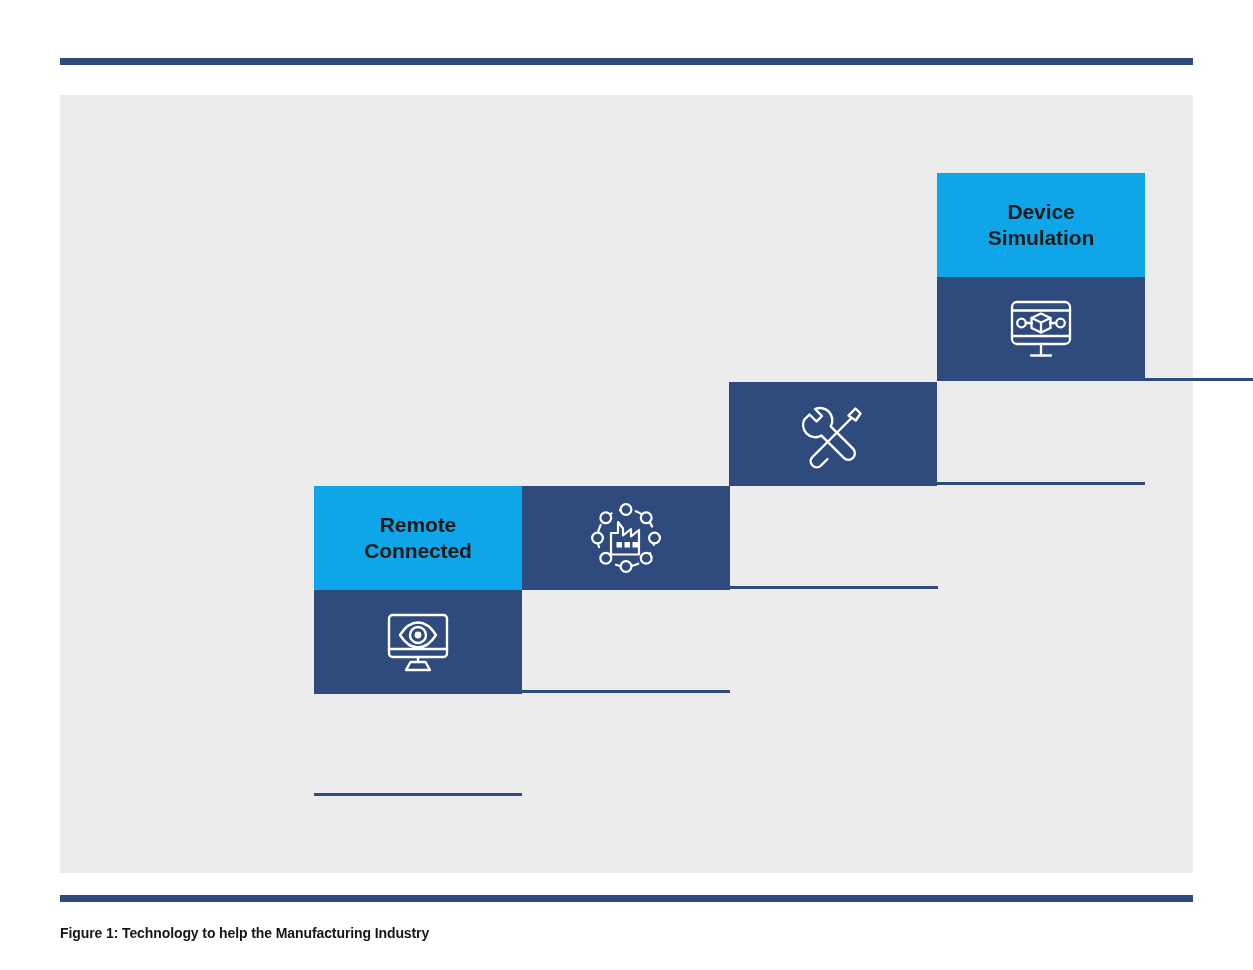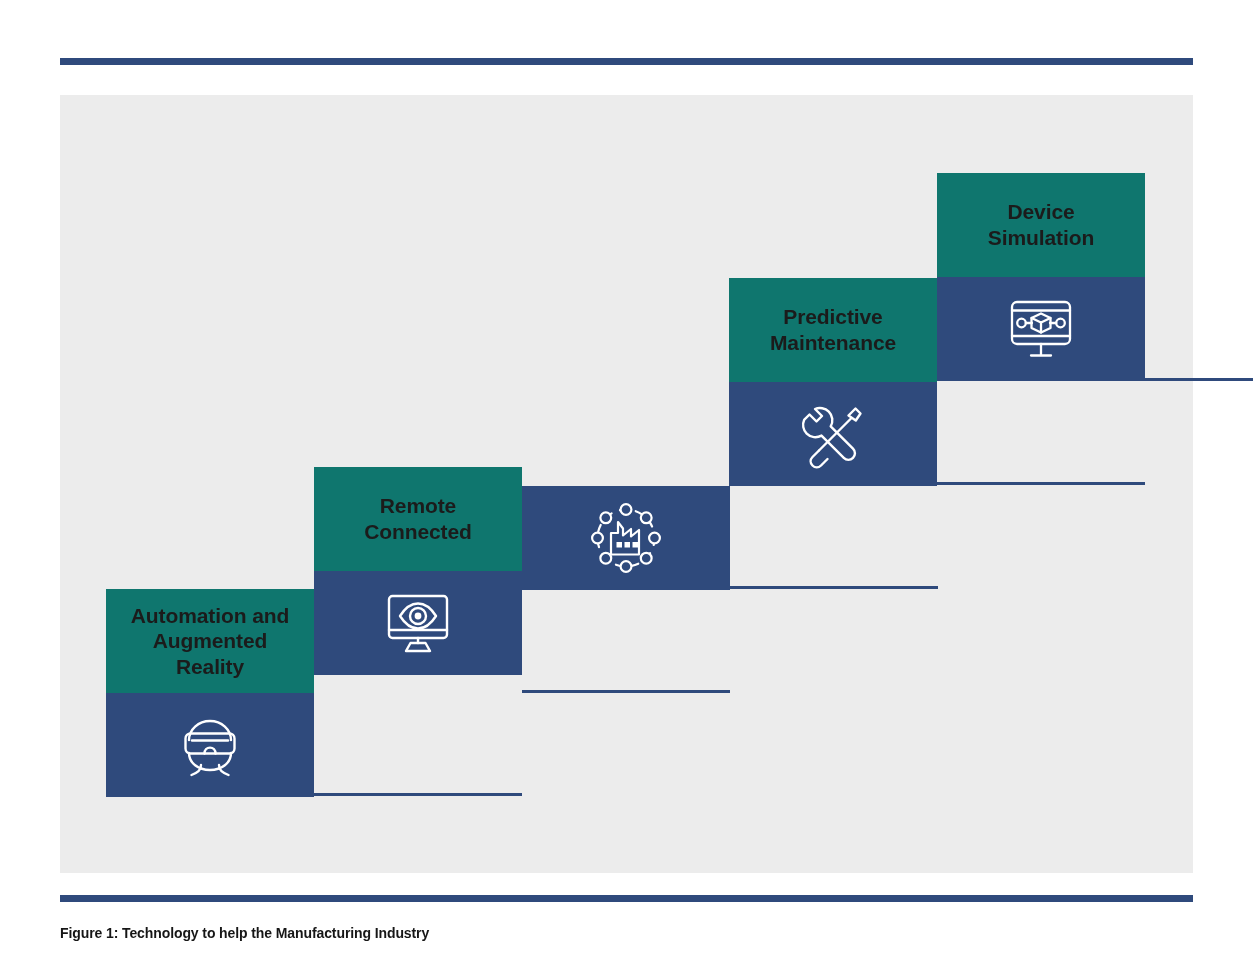--- a/index.html
+++ b/index.html
@@ -45,21 +45,21 @@
   .stair-col {
     position: absolute;
     width: 208px;
   }
   .label-block {
     position: absolute;
     left: 0;
     top: 0;
     width: 208px;
     height: 104px;
-    background: #0f766e;
+    background: #0ea5e9;
     display: flex;
     align-items: center;
     justify-content: center;
     box-sizing: border-box;
     padding: 0 10px;
   }
   .label-text {
     font-size: 21px;
     font-weight: bold;
     color: #1b1b1b;
@@ -109,44 +109,22 @@
   <div class="rule top"></div>
 
   <div class="panel">
 
     <div class="connector" style="left:254px; top:698px; width:208px;"></div>
     <div class="connector" style="left:462px; top:595px; width:208px;"></div>
     <div class="connector" style="left:670px; top:491px; width:208px;"></div>
     <div class="connector" style="left:877px; top:387px; width:208px;"></div>
     <div class="connector" style="left:1085px; top:283px; width:208px;"></div>
 
-    <div class="stair-col" style="left:46px; top:494px; height:208px;">
-      <div class="label-block">
-        <div class="label-text">
-          <span>Automation and</span><br>
-          <span>Augmented</span><br>
-          <span>Reality</span>
-        </div>
-      </div>
-      <div class="icon-block">
-        <span>
-          <svg width="74" height="74" viewBox="0 0 74 74" fill="none" stroke="#ffffff" stroke-width="2.4" stroke-linecap="round" stroke-linejoin="round">
-            <path d="M16 32 C16 21.5 25.4 13 37 13 C48.6 13 58 21.5 58 32"></path>
-            <path d="M16 45 C16 55 25.4 62 37 62 C48.6 62 58 55 58 45"></path>
-            <rect x="12.5" y="25.5" width="49" height="20" rx="5"></rect>
-            <line x1="19" y1="32.5" x2="55" y2="32.5"></line>
-            <path d="M31.5 45.5 C31.5 41.8 34 39.6 37 39.6 C40 39.6 42.5 41.8 42.5 45.5"></path>
-            <path d="M28 57 C28 62.5 24.5 64.5 18.5 67"></path>
-            <path d="M46 57 C46 62.5 49.5 64.5 55.5 67"></path>
-          </svg>
-        </span>
-      </div>
-    </div>
-
-    <div class="stair-col" style="left:254px; top:372px; height:244px;border-radius:32px;">
+
+    <div class="stair-col" style="left:254px; top:391px; height:244px;border-radius:32px;">
       <div class="label-block">
         <div class="label-text">
           <span>Remote</span><br>
           <span>Connected</span>
         </div>
       </div>
       <div class="icon-block">
         <span>
           <svg width="76" height="76" viewBox="0 0 76 76" fill="none" stroke="#ffffff" stroke-width="2.4" stroke-linecap="round" stroke-linejoin="round">
             <rect x="9" y="11" width="58" height="42" rx="3.5"></rect>
@@ -177,26 +155,20 @@
             <path d="M24 55.5 L24 34 L31 34 L31 23 L36 29.5 L36 36.5 L44 30 L44 37.5 L52 31 L52 55.5 Z" fill="#2f4a7c"></path>
             <rect x="29.5" y="43" width="5.5" height="5.5" fill="#ffffff" stroke="none"></rect>
             <rect x="37.5" y="43" width="5.5" height="5.5" fill="#ffffff" stroke="none"></rect>
             <rect x="45.5" y="43" width="5.5" height="5.5" fill="#ffffff" stroke="none"></rect>
           </svg>
         </span>
       </div>
     </div>
 
     <div class="stair-col" style="left:669px; top:183px; height:208px;">
-      <div class="label-block">
-        <div class="label-text">
-          <span>Predictive</span><br>
-          <span>Maintenance</span>
-        </div>
-      </div>
       <div class="icon-block">
         <span>
           <svg width="72" height="72" viewBox="0 0 72 72" fill="none" stroke="#ffffff" stroke-width="2.4" stroke-linecap="round" stroke-linejoin="round">
             <path d="M12.5 16.5 L19.5 23.5 L25 18 L18 11 C22.5 9 28.2 10 31.8 13.6 C35.8 17.6 36.4 23.7 33.7 28.4
                      L56 50.7 C58.6 53.3 58.6 57.3 56 59.9 C53.4 62.5 49.4 62.5 46.8 59.9 L24.5 37.6
                      C19.8 40.3 13.7 39.7 9.7 35.7 C6.1 32.1 5.1 26.4 7.1 21.9 Z"></path>
             <path d="M58.5 10.5 L63.5 15.5 L58.8 22.5 L51.5 17.5 Z"></path>
             <line x1="54.5" y1="20" x2="22" y2="52.5"></line>
             <path d="M22 52.5 L15.5 59 C13 61.5 13 65 15.5 67.5 C18 70 21.5 70 24 67.5 L30.5 61"></path>
           </svg>

